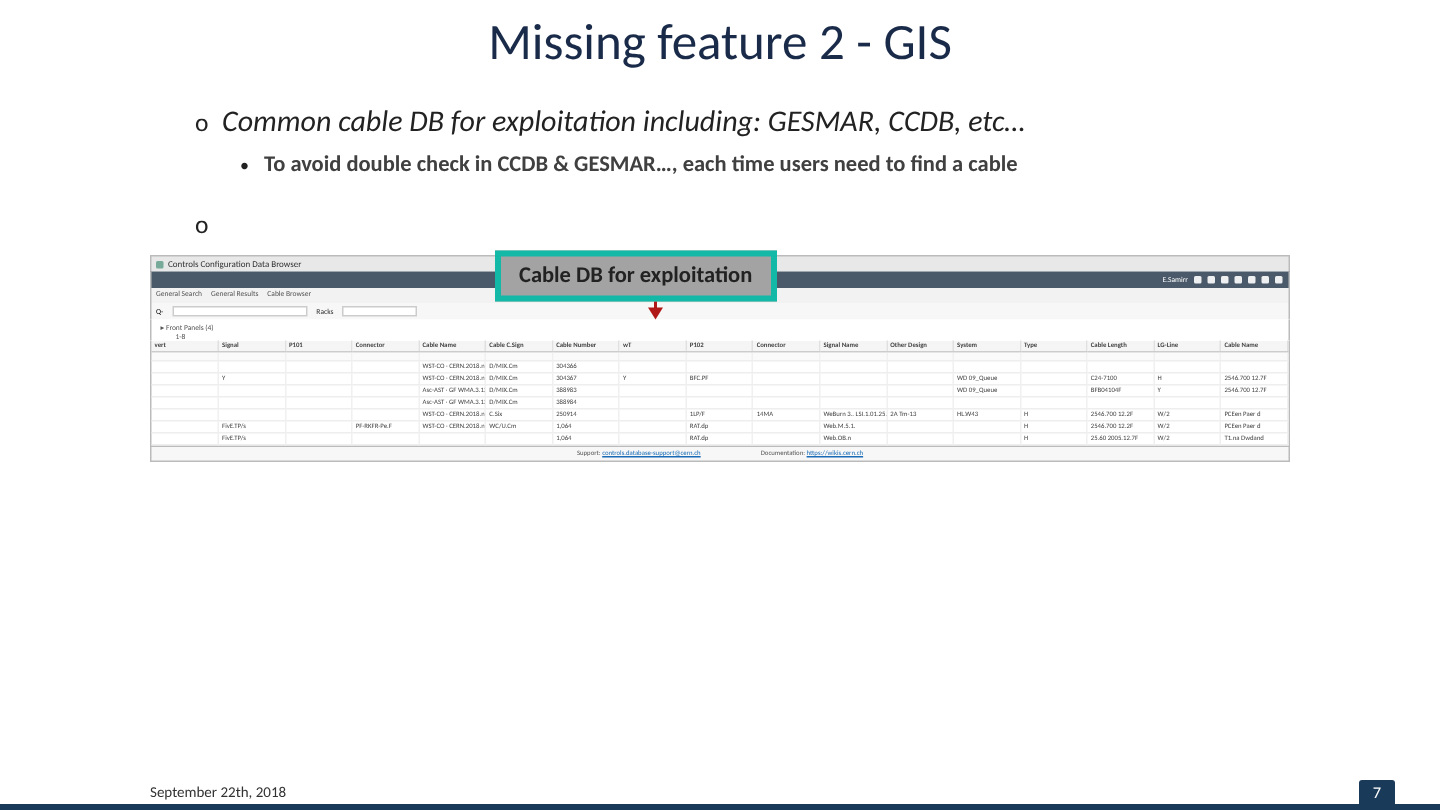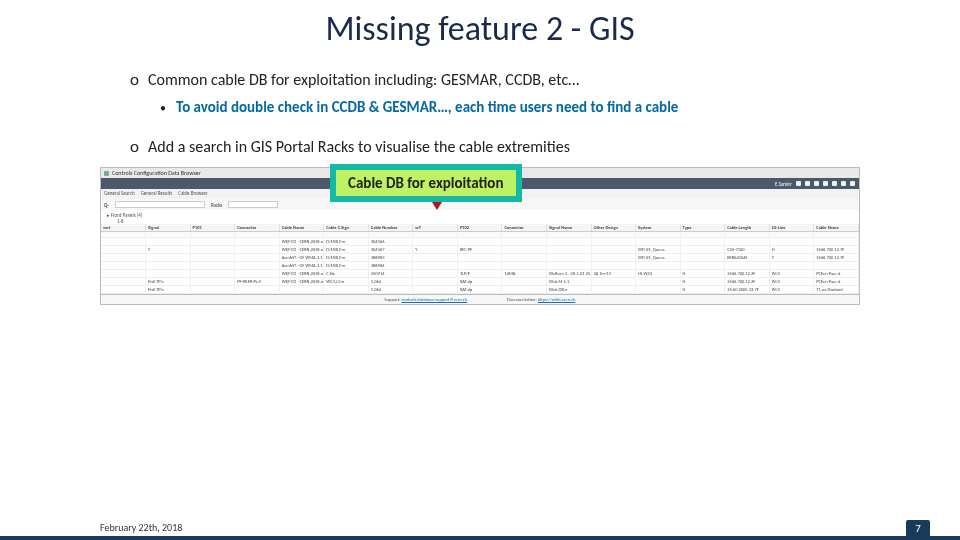--- a/index.html
+++ b/index.html
@@ -28,39 +28,40 @@
     align-items: baseline;
     margin-bottom: 8px;
   }
   .bullet-o {
     font-size: 17px;
     width: 18px;
     flex-shrink: 0;
     color: #222;
   }
   .bullet-text {
-    font-size: 16px;
+    font-size: 20px;
     color: #222;
+    font-style: italic;
   }
   .sub-row {
     display: flex;
     align-items: baseline;
     margin-left: 30px;
     margin-bottom: 20px;
   }
   .sub-bullet {
     font-size: 12px;
     width: 16px;
     flex-shrink: 0;
     color: #222;
   }
   .sub-text {
     font-size: 15px;
     font-weight: 600;
-    color: #0369a1;
+    color: #404040;
   }
   .screenshot-area {
     margin: 10px 100px 0 100px;
     position: relative;
   }
   .app-titlebar {
     background: #e8e8e8;
     border: 1px solid #bbb;
     border-bottom: none;
     height: 11px;
@@ -173,22 +174,22 @@
     justify-content:center;
     gap:40px;
     align-items:center;
     color:#555;
   }
   .footer-links .lk { color:#1a6bb5; text-decoration:underline; }
   .callout-box {
     position:absolute;
     top: -3px;
     left: 230px;
-    background:#bef264;
-    border:6px solid #14b8a6;
+    background:#a3a3a3;
+    border:4px solid #14b8a6;
     padding:4px 12px;
     font-size:15px;
     font-weight:600;
     color:#222;
     z-index:5;
   }
   .arrow {
     position:absolute;
     top: 22px;
     left:330px;
@@ -248,21 +249,20 @@
   <div class="bullet-row">
     <span class="bullet-o">o</span>
     <span class="bullet-text">Common cable DB for exploitation including: GESMAR, CCDB, etc…</span>
   </div>
   <div class="sub-row">
     <span class="sub-bullet">•</span>
     <span class="sub-text">To avoid double check in CCDB &amp; GESMAR…, each time users need to find a cable</span>
   </div>
   <div class="bullet-row">
     <span class="bullet-o">o</span>
-    <span class="bullet-text">Add a search in GIS Portal Racks to visualise the cable extremities</span>
   </div>
 </div>
 
 <div class="screenshot-area">
 
   <div class="callout-box">Cable DB for exploitation</div>
   <svg class="arrow" width="14" height="22">
     <line x1="7" y1="0" x2="7" y2="15" stroke="#b01818" stroke-width="2"></line>
     <polygon points="2,13 12,13 7,21" fill="#b01818"></polygon>
   </svg>
@@ -484,16 +484,16 @@
       <span class="lk">controls.database-support@cern.ch</span>
     </span>
     <span>
       <span>Documentation:</span>
       <span class="lk">https://wikis.cern.ch</span>
     </span>
   </div>
 </div>
 
 <div class="slide-footer">
-  <div class="foot-date">February 22th, 2018</div>
+  <div class="foot-date">September 22th, 2018</div>
   <div class="foot-num">7</div>
   <div class="foot-bar"></div>
 </div>
 
 </body></html>

